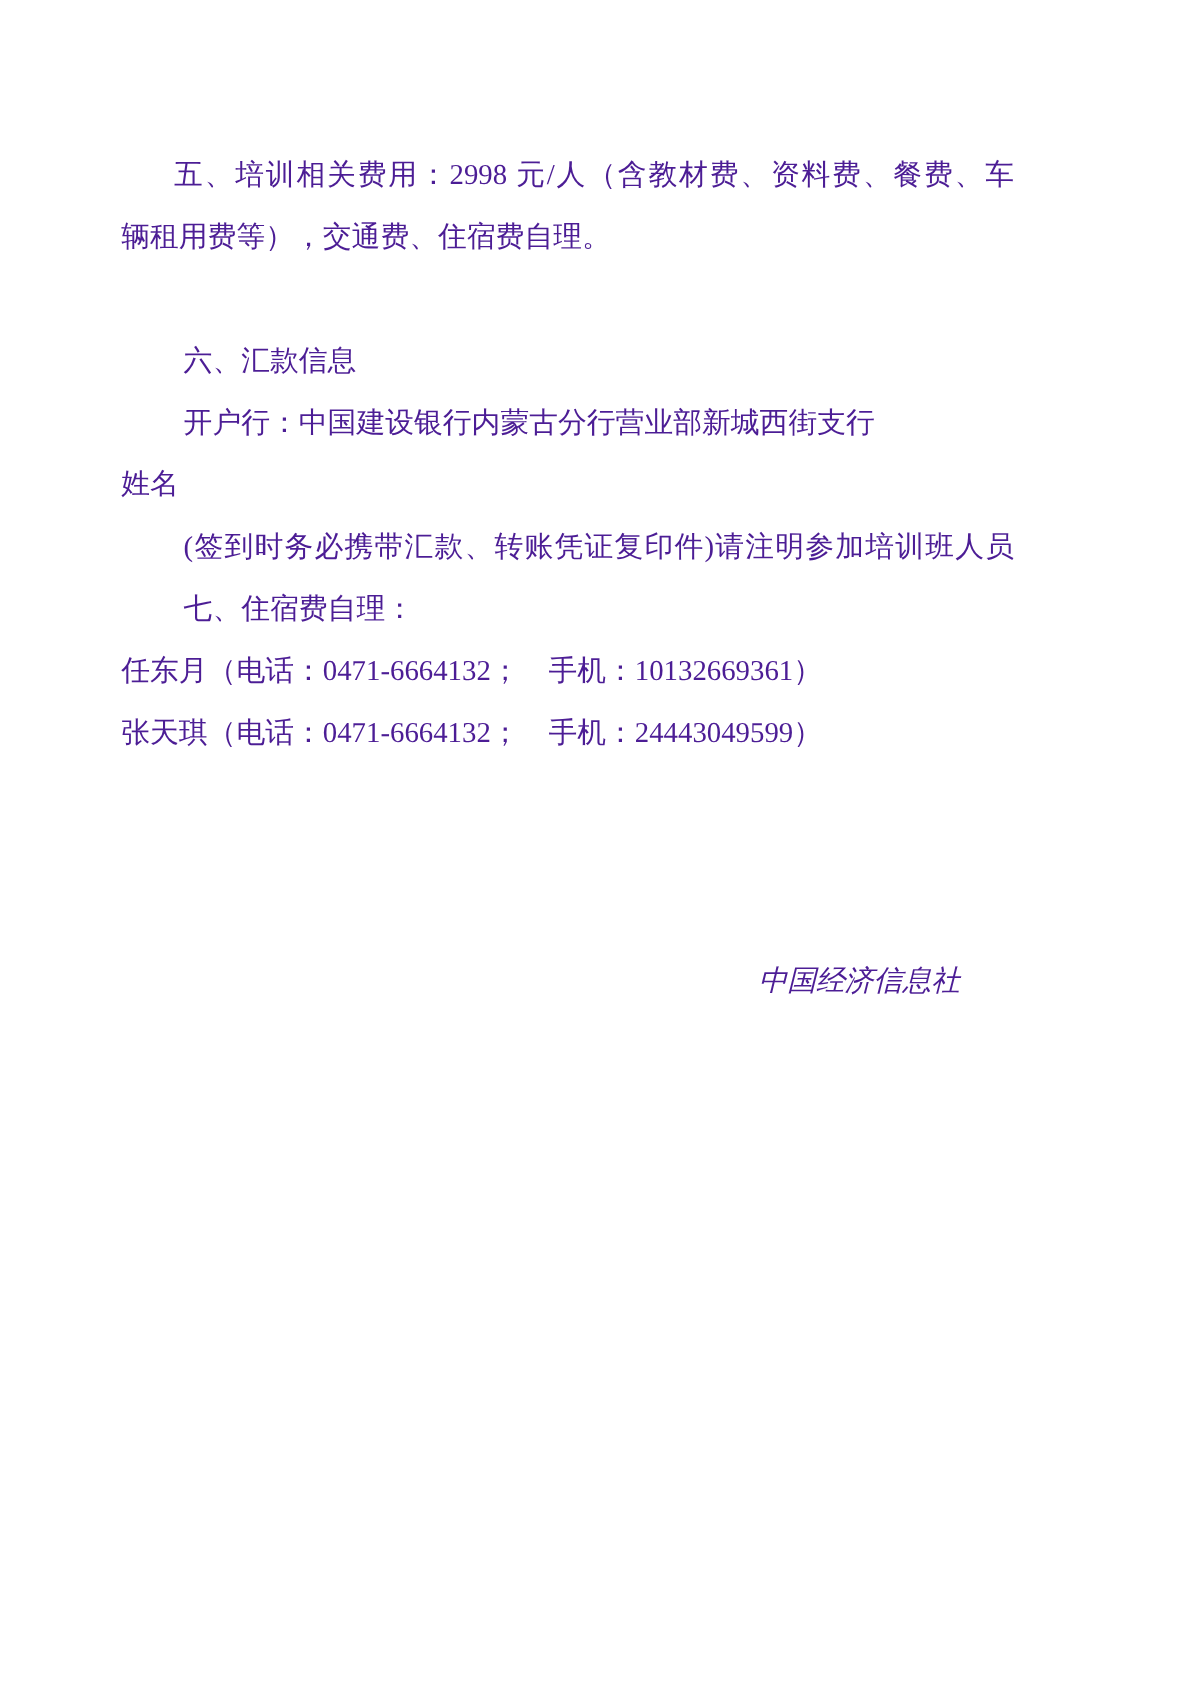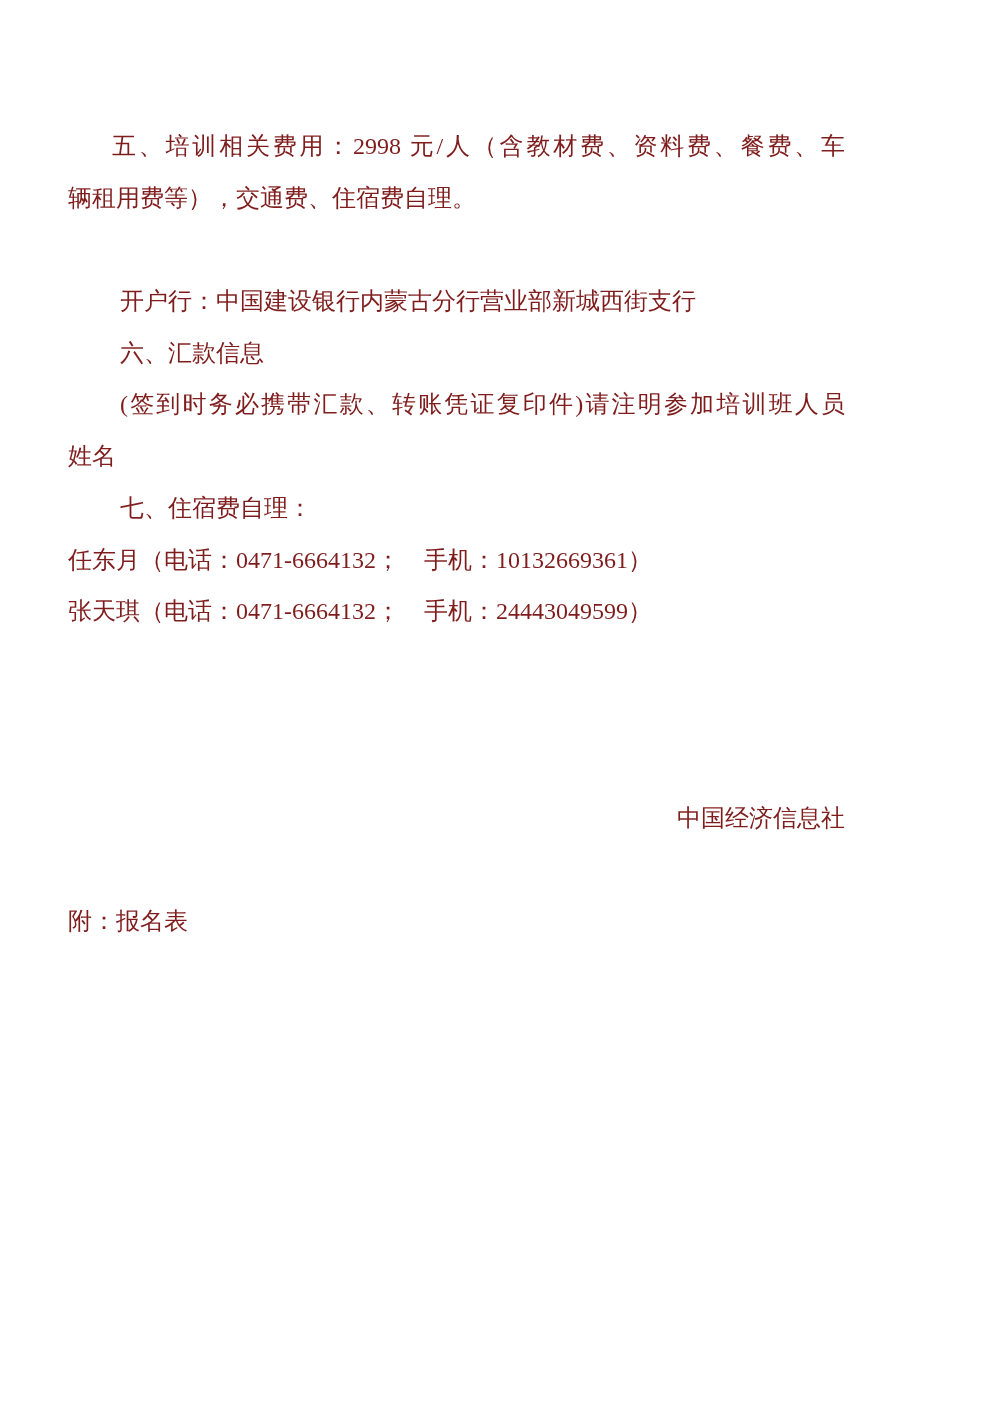--- a/index.html
+++ b/index.html
@@ -9,71 +9,70 @@
   }
   .page {
     position: relative;
     width: 992px;
     height: 1403px;
     background: #ffffff;
     overflow: hidden;
   }
   .doc-body {
     box-sizing: border-box;
-    padding: 121px 147px 0 68px;
+    padding: 121px 147px 0 101px;
     font-family: "Liberation Serif", "DejaVu Serif", serif;
     font-size: 24px;
-    color: #7f1d1d;
+    color: #4c1d95;
   }
   .line {
     height: 51.7px;
     line-height: 51.7px;
     white-space: nowrap;
   }
   .blank {  }
   .indent { text-indent: 52px; }
   .indent-first { text-indent: 44px; }
   .justify {
     text-align: justify;
     text-align-last: justify;
     text-justify: inter-character;
   }
   .signature-block {
     margin-left: auto;
     width: 258px;
     text-align: center;
   }
-  .signature-block .line { text-align: right; }
+  .signature-block .line { text-align: center; font-style: italic; }
 </style>
 </head>
 <body>
 
 <div class="page">
   <div class="doc-body">
 
     <div class="line indent-first justify">五、培训相关费用：2998 元/人（含教材费、资料费、餐费、车</div>
     <div class="line">辆租用费等），交通费、住宿费自理。</div>
 
     <div class="line blank"></div>
 
+    <div class="line indent">六、汇款信息</div>
     <div class="line indent">开户行：中国建设银行内蒙古分行营业部新城西街支行</div>
-    <div class="line indent">六、汇款信息</div>
+    <div class="line">姓名</div>
     <div class="line indent justify">(签到时务必携带汇款、转账凭证复印件)请注明参加培训班人员</div>
-    <div class="line">姓名</div>
 
     <div class="line indent">七、住宿费自理：</div>
     <div class="line">任东月（电话：0471-6664132；　手机：10132669361）</div>
     <div class="line">张天琪（电话：0471-6664132；　手机：24443049599）</div>
 
     <div class="line blank"></div>
     <div class="line blank"></div>
     <div class="line blank"></div>
 
     <div class="signature-block">
       <div class="line">中国经济信息社</div>
     </div>
 
     <div class="line blank"></div>
 
-    <div class="line">附：报名表</div>
 
   </div>
 </div>
 
 </body></html>

